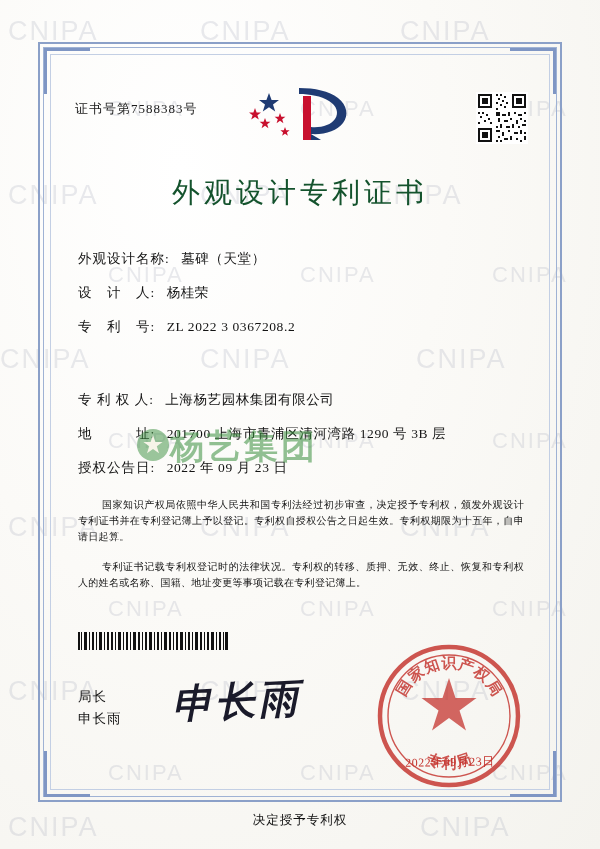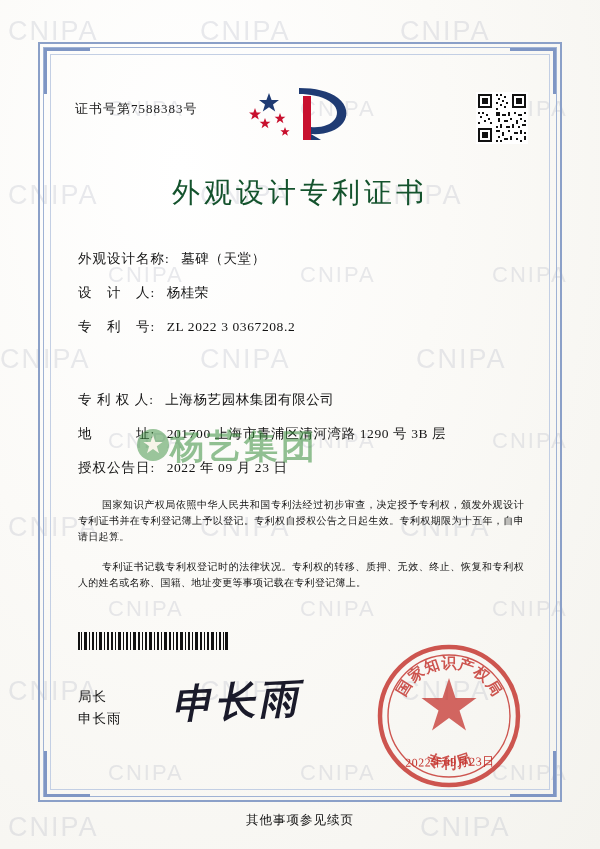--- a/index.html
+++ b/index.html
@@ -453,14 +453,14 @@
           <text x="74" y="126" text-anchor="middle" transform="rotate(18 74 74)">专</text>
           <text x="74" y="126" text-anchor="middle">利</text>
           <text x="74" y="126" text-anchor="middle" transform="rotate(-18 74 74)">局</text>
         </g>
       </g>
     </svg>
     <div id="seal-date">2022年09月23日</div>
 
   </div>
 
-  <div id="footnote">其他事项参见续页</div>
+  <div id="footnote">决定授予专利权</div>
 </div>
 
 </body></html>

